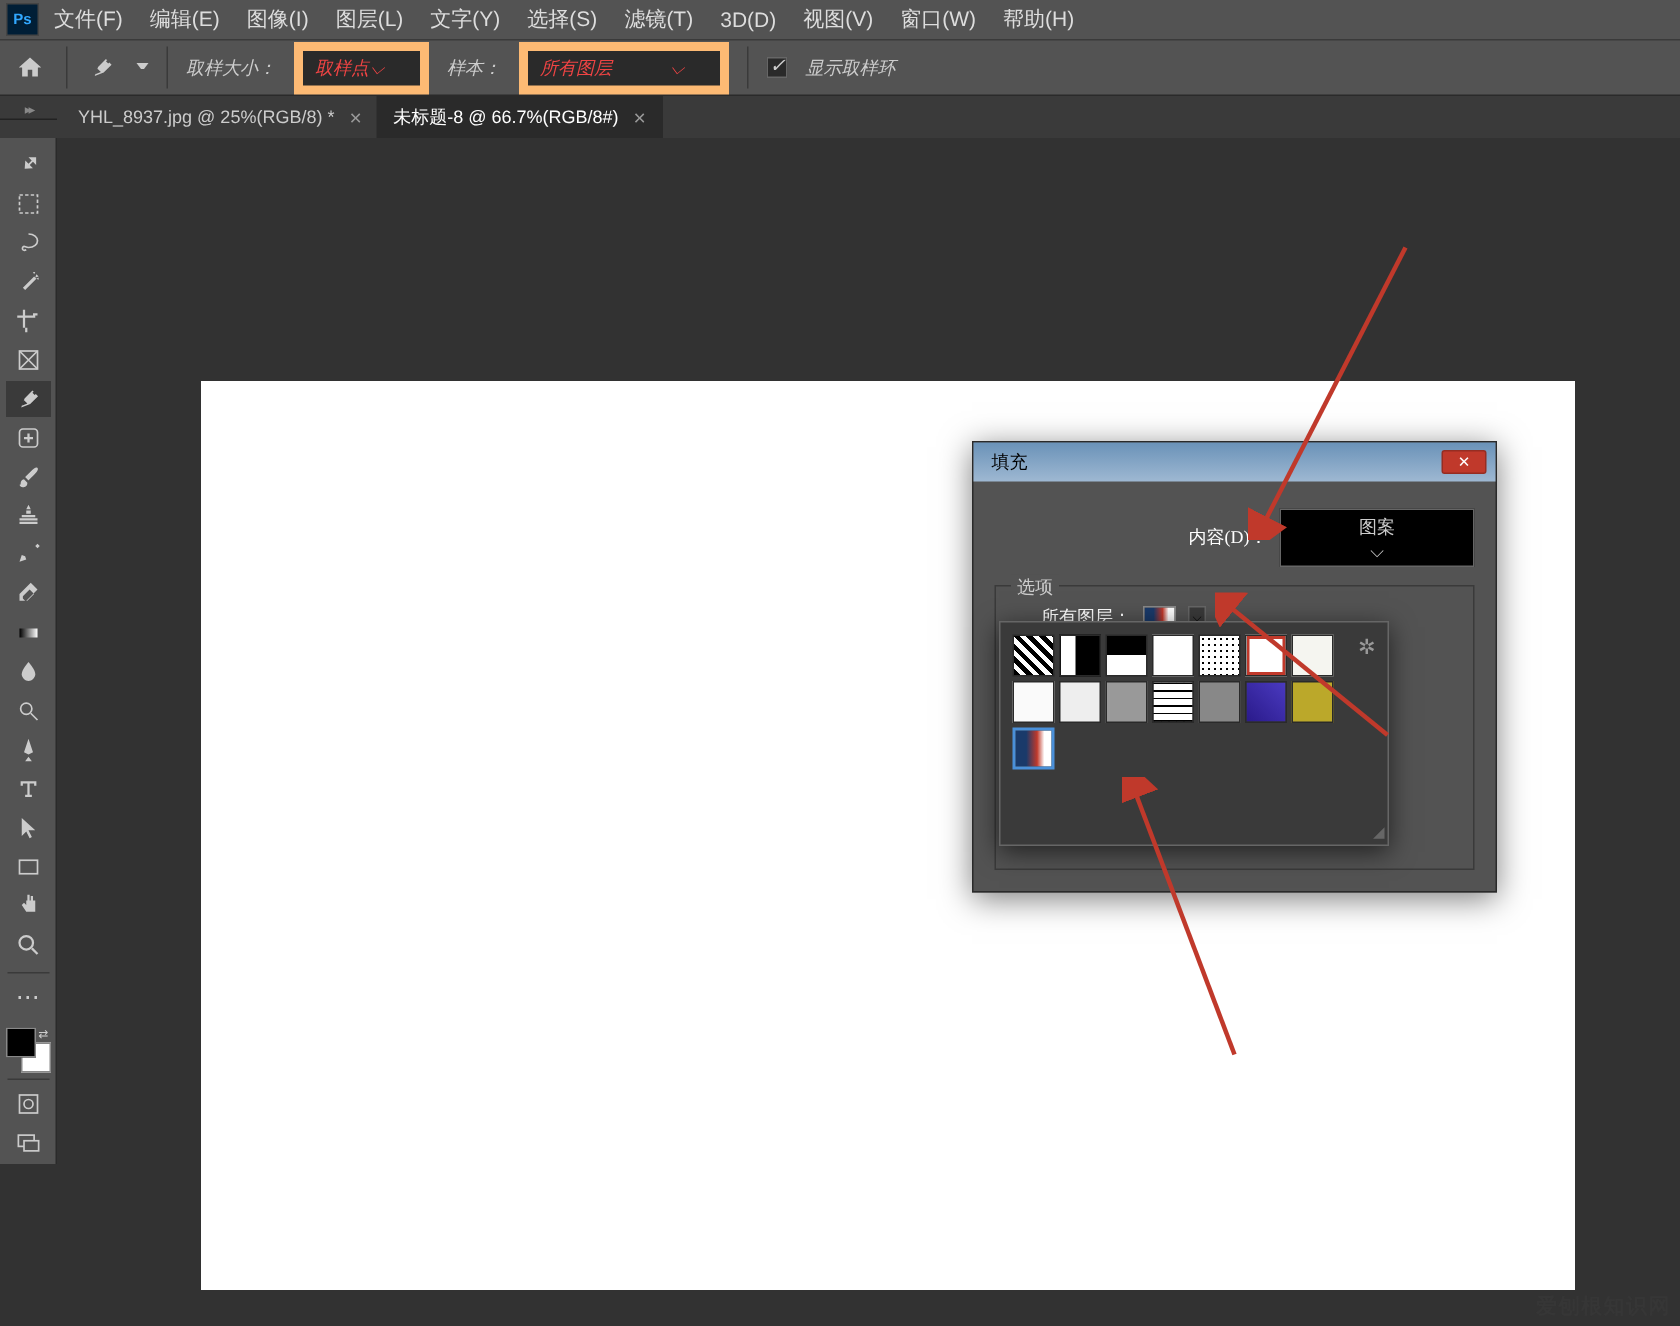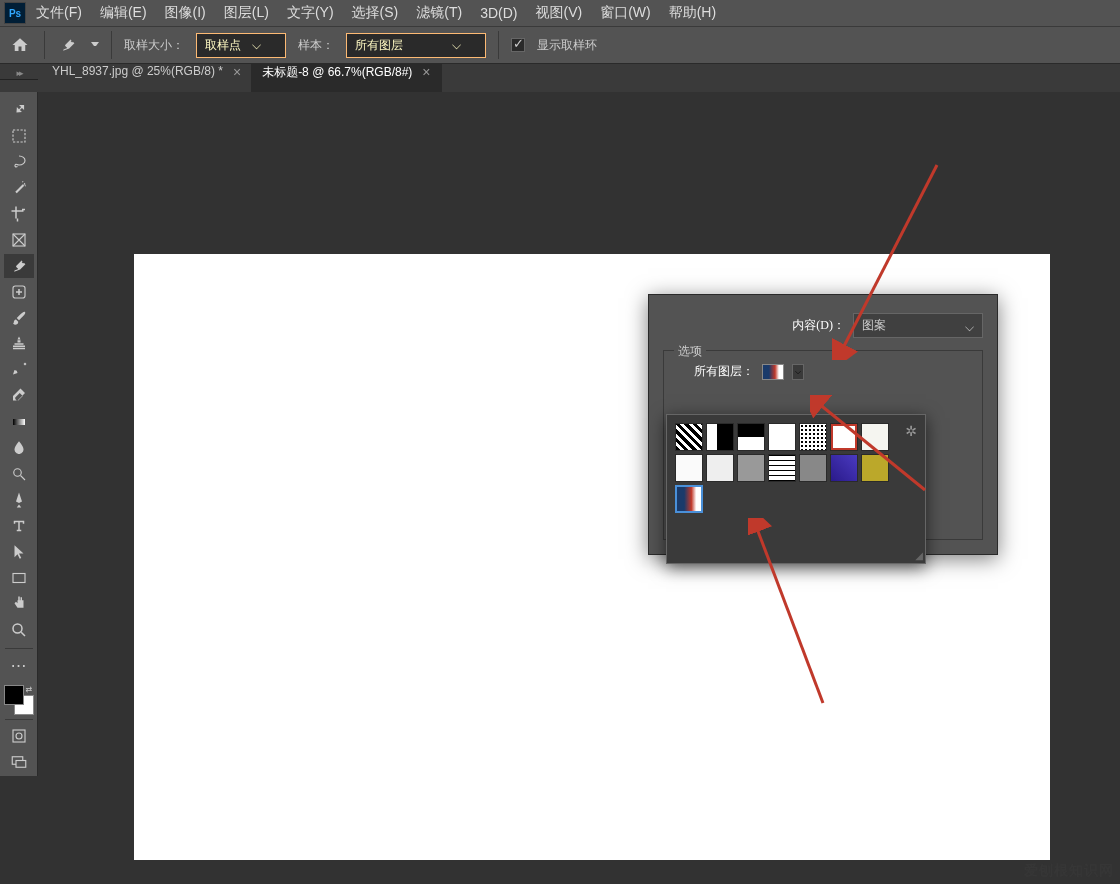--- a/index.html
+++ b/index.html
@@ -4,36 +4,36 @@
   <style>
     * { margin: 0; padding: 0; box-sizing: border-box; font-family: "Microsoft YaHei", Arial, sans-serif; }
     body { width: 1120px; height: 884px; background: #323232; overflow: hidden; position: relative; }
     
     
     .menubar { height: 26px; background: #535353; display: flex; align-items: center; padding-left: 4px; gap: 2px; }
     .ps-logo { width: 22px; height: 22px; background: #001e36; color: #31a8ff; font-size: 10px; font-weight: bold; display: flex; align-items: center; justify-content: center; border: 1px solid #444; }
     .menu-item { color: #ddd; font-size: 14px; padding: 20px 8px; cursor: pointer; }
     
     
-    .optionsbar { height: 38px; background: #535353; border-top: 1px solid #3a3a3a; border-bottom: 1px solid #2a2a2a; display: flex; align-items: center; padding-left: 8px; gap: 12px; }
+    .optionsbar { height: 38px; background: #535353; border-top: 1px solid #3a3a3a; border-bottom: 1px solid #2a2a2a; display: flex; align-items: center; padding-left: 8px; gap: 12px; font-style: italic; }
     .home-icon { width: 24px; height: 24px; display: flex; align-items: center; justify-content: center; color: #ccc; cursor: pointer; }
     .opt-divider { width: 1px; height: 28px; background: #3a3a3a; }
     .eyedrop-opt { width: 22px; height: 22px; display: flex; align-items: center; justify-content: center; color: #ccc; }
     .mini-dd { width: 8px; height: 6px; border-top: 4px solid #ccc; border-left: 3px solid transparent; border-right: 3px solid transparent; }
     .opt-label { color: #ccc; font-size: 12px; }
-    .opt-select { background: #2a2a2a; border: 1px solid #fdba74; color: #fef9c3; font-size: 12px; padding: 3px 24px 3px 8px; position: relative; min-width: 90px; display: flex; align-items: center; justify-content: space-between; }
+    .opt-select { background: #2a2a2a; border: 6px solid #fdba74; color: #ef4444; font-size: 12px; padding: 3px 24px 3px 8px; position: relative; min-width: 90px; display: flex; align-items: center; justify-content: space-between; }
     .opt-select.wide { min-width: 140px; text-align: center; }
     .opt-checkbox { width: 14px; height: 14px; background: #2a2a2a; border: 1px solid #666; position: relative; }
     .opt-checkbox.checked::after { content: "✓"; position: absolute; top: -3px; left: 1px; font-size: 13px; color: #ccc; }
     
     
     .tabbar { height: 28px; background: #3a3a3a; display: flex; align-items: stretch; padding-left: 42px; }
     .expand-handle { position: absolute; left: 0; top: 66px; width: 38px; height: 14px; background: #3a3a3a; border-bottom: 1px solid #222; display: flex; align-items: center; justify-content: center; }
     .expand-handle::after { content: "▸▸"; font-size: 9px; color: #888; letter-spacing: -2px; }
-    .tab { display: flex; align-items: flex-start; padding: 0 10px; color: #ccc; font-size: 12px; cursor: pointer; gap: 10px; border-right: 1px solid #2a2a2a; }
+    .tab { display: flex; align-items: center; padding: 0 10px; color: #ccc; font-size: 12px; cursor: pointer; gap: 10px; border-right: 1px solid #2a2a2a; }
     .tab.active { background: #2a2a2a; color: #fff; }
     .tab-close { color: #999; font-size: 14px; cursor: pointer; }
     
     
     .toolbar { position: absolute; left: 0; top: 92px; width: 38px; background: #535353; display: flex; flex-direction: column; align-items: center; padding-top: 6px; border-right: 1px solid #2a2a2a; }
     .tool { width: 30px; height: 24px; display: flex; align-items: center; justify-content: center; color: #ccc; cursor: pointer; position: relative; margin-bottom: 2px; }
     .tool.active { background: #3a3a3a; }
     .tool-divider { width: 28px; height: 1px; background: #3a3a3a; margin: 4px 0; }
     .tool svg { width: 18px; height: 18px; }
     
@@ -50,21 +50,21 @@
     .dialog-titlebar { height: 26px; background: linear-gradient(#6a92b8, #9eb8d2); display: flex; align-items: center; justify-content: space-between; padding: 0 6px 0 12px; }
     .dialog-title { color: #000; font-size: 12px; }
     .dialog-close { width: 30px; height: 16px; background: #c0392b; border: 1px solid #962d22; color: #fff; font-size: 10px; display: flex; align-items: center; justify-content: center; cursor: pointer; border-radius: 2px; }
     .dialog-body { padding: 18px 14px 14px; display: flex; gap: 12px; }
     .dialog-left { flex: 1; }
     .dialog-right { width: 52px; display: flex; flex-direction: column; gap: 10px; align-items: center; }
     .dlg-btn { width: 52px; height: 22px; background: #3a3a3a; border: 1px solid #666; border-radius: 11px; color: #ddd; font-size: 12px; display: flex; align-items: center; justify-content: center; cursor: pointer; }
     .dlg-btn.primary { border-color: #888; }
     .dlg-row { display: flex; align-items: center; gap: 8px; margin-bottom: 12px; justify-content: flex-end; }
     .dlg-label { color: #ffffff; font-size: 12px; font-family: Liberation Serif, serif; }
-    .dlg-select { background: #404040; border: 1px solid #666; color: #ccc; font-size: 12px; padding: 3px 8px; width: 130px; display: flex; align-items: flex-end; justify-content: space-between; }
+    .dlg-select { background: #000000; border: 1px solid #666; color: #ccc; font-size: 12px; padding: 3px 8px; width: 130px; display: flex; align-items: center; justify-content: space-between; flex-direction: column; }
     .fieldset { border: 1px solid #3a3a3a; padding: 12px 10px 10px; position: relative; }
     .fieldset-label { position: absolute; top: -8px; left: 10px; background: #535353; padding: 0 4px; color: #ccc; font-size: 12px; }
     .pattern-preview { width: 22px; height: 16px; background: linear-gradient(90deg, #1a3a6a 30%, #c0392b 60%, #fff 80%); border: 1px solid #888; }
     .pattern-dd-btn { width: 12px; height: 16px; background: #3a3a3a; border: 1px solid #666; display: flex; align-items: center; justify-content: center; cursor: pointer; }
     
     
     .pattern-picker { position: absolute; left: 666px; top: 414px; width: 260px; height: 150px; background: #3a3a3a; border: 1px solid #666; box-shadow: 0 4px 16px rgba(0,0,0,0.6); padding: 8px; display: flex; }
     .pattern-grid { display: flex; flex-wrap: wrap; gap: 3px; width: 216px; align-content: flex-start; }
     .pattern-swatch { width: 28px; height: 28px; border: 1px solid #2a2a2a; cursor: pointer; }
     .pattern-swatch.selected { border: 2px solid #4a90d9; }
@@ -269,20 +269,24 @@
       <svg viewBox="0 0 24 24">
         <rect x="3" y="5" width="14" height="10" fill="none" stroke="#ccc" stroke-width="1.5"></rect>
         <rect x="8" y="10" width="13" height="9" fill="#535353" stroke="#ccc" stroke-width="1.5"></rect>
       </svg>
     </div>
 </div>
 
 <div class="canvas-area"></div>
 
 <div class="dialog">
+  <div class="dialog-titlebar">
+    <span class="dialog-title">填充</span>
+    <div class="dialog-close">✕</div>
+  </div>
   <div class="dialog-body">
     <div class="dialog-left">
       <div class="dlg-row">
         <span class="dlg-label">内容(D)：</span>
         <div class="dlg-select">
           <span>图案</span>
           <span>⌵</span>
         </div>
       </div>
       <div class="fieldset" style="height:190px;">

